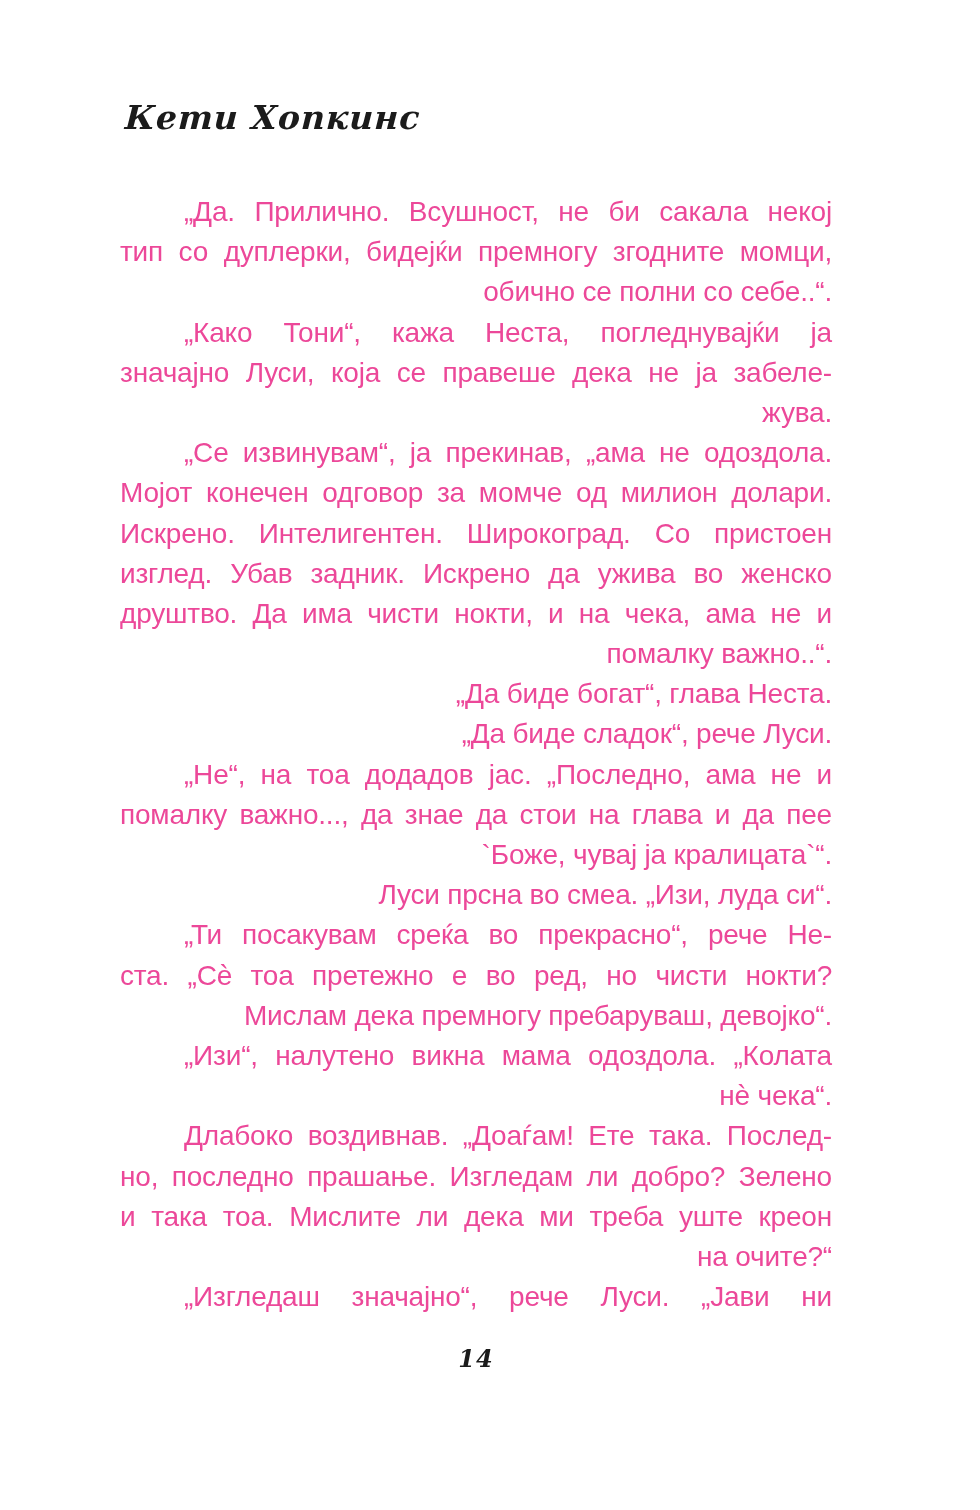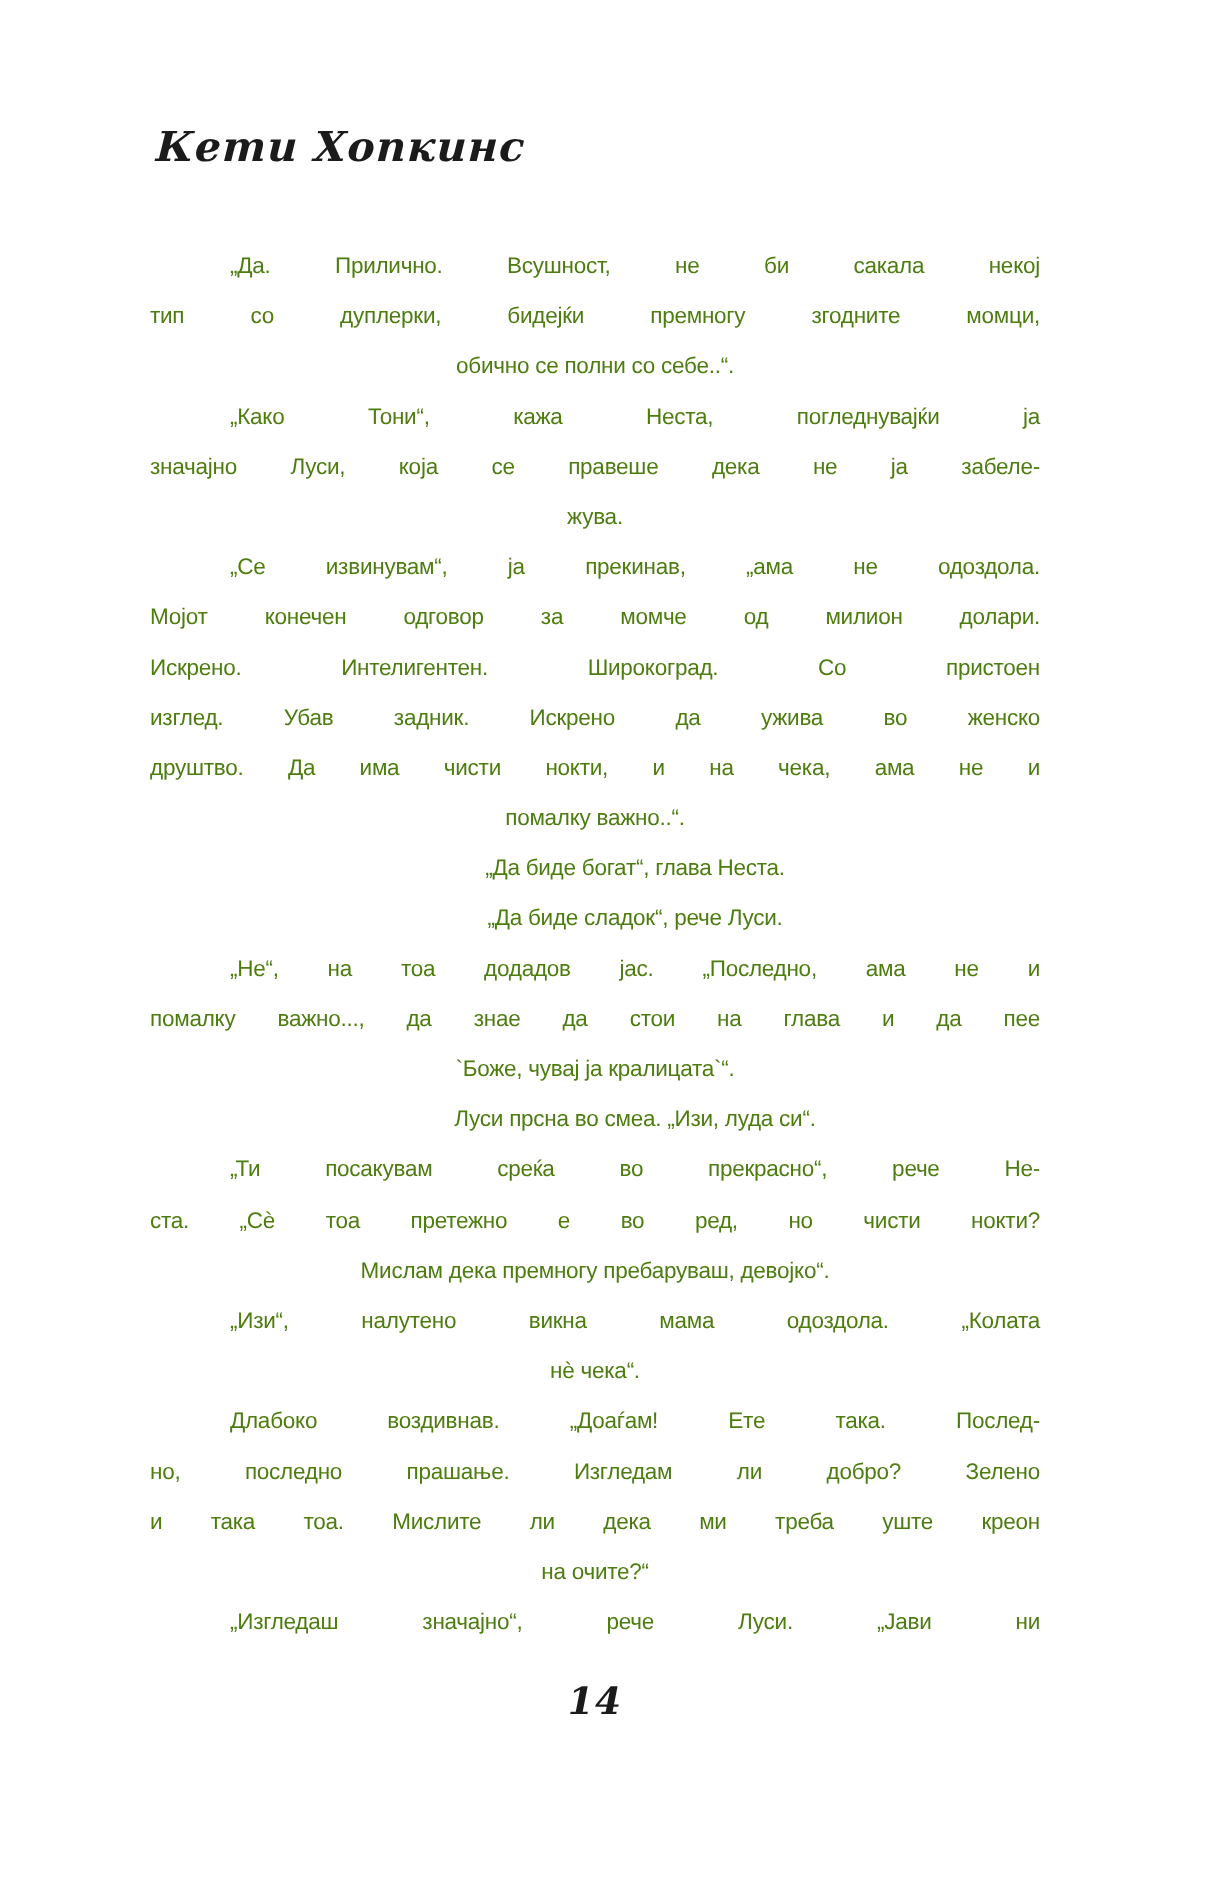--- a/index.html
+++ b/index.html
@@ -28,48 +28,48 @@
     color: #1b1b1b;
     transform: skewX(-3deg);
     transform-origin: left bottom;
     white-space: nowrap;
   }
   .body-text {
     position: absolute;
     left: 120px;
     top: 192px;
     width: 712px;
-    font-size: 18px;
+    font-size: 28px;
     line-height: 40.2px;
     letter-spacing: -0.2px;
-    color: #4d7c0f;
+    color: #ec4899;
   }
   .line {
     height: 40.2px;
-    text-align: center;
+    text-align: right;
     white-space: normal;
     overflow: visible;
   }
   .line.jst {
     text-align: justify;
     text-align-last: justify;
   }
   .line.indent {
     text-indent: 64px;
   }
   .pagenum {
     position: absolute;
     left: 120px;
     top: 1344px;
     width: 712px;
     text-align: center;
     font-family: "DejaVu Serif", serif;
     font-style: italic;
     font-weight: bold;
-    font-size: 30px;
+    font-size: 24px;
     letter-spacing: 1px;
     color: #1b1b1b;
   }
 </style>
 </head>
 <body>
 
 <div class="page">
   <div class="author">Кети Хопкинс</div>
 

